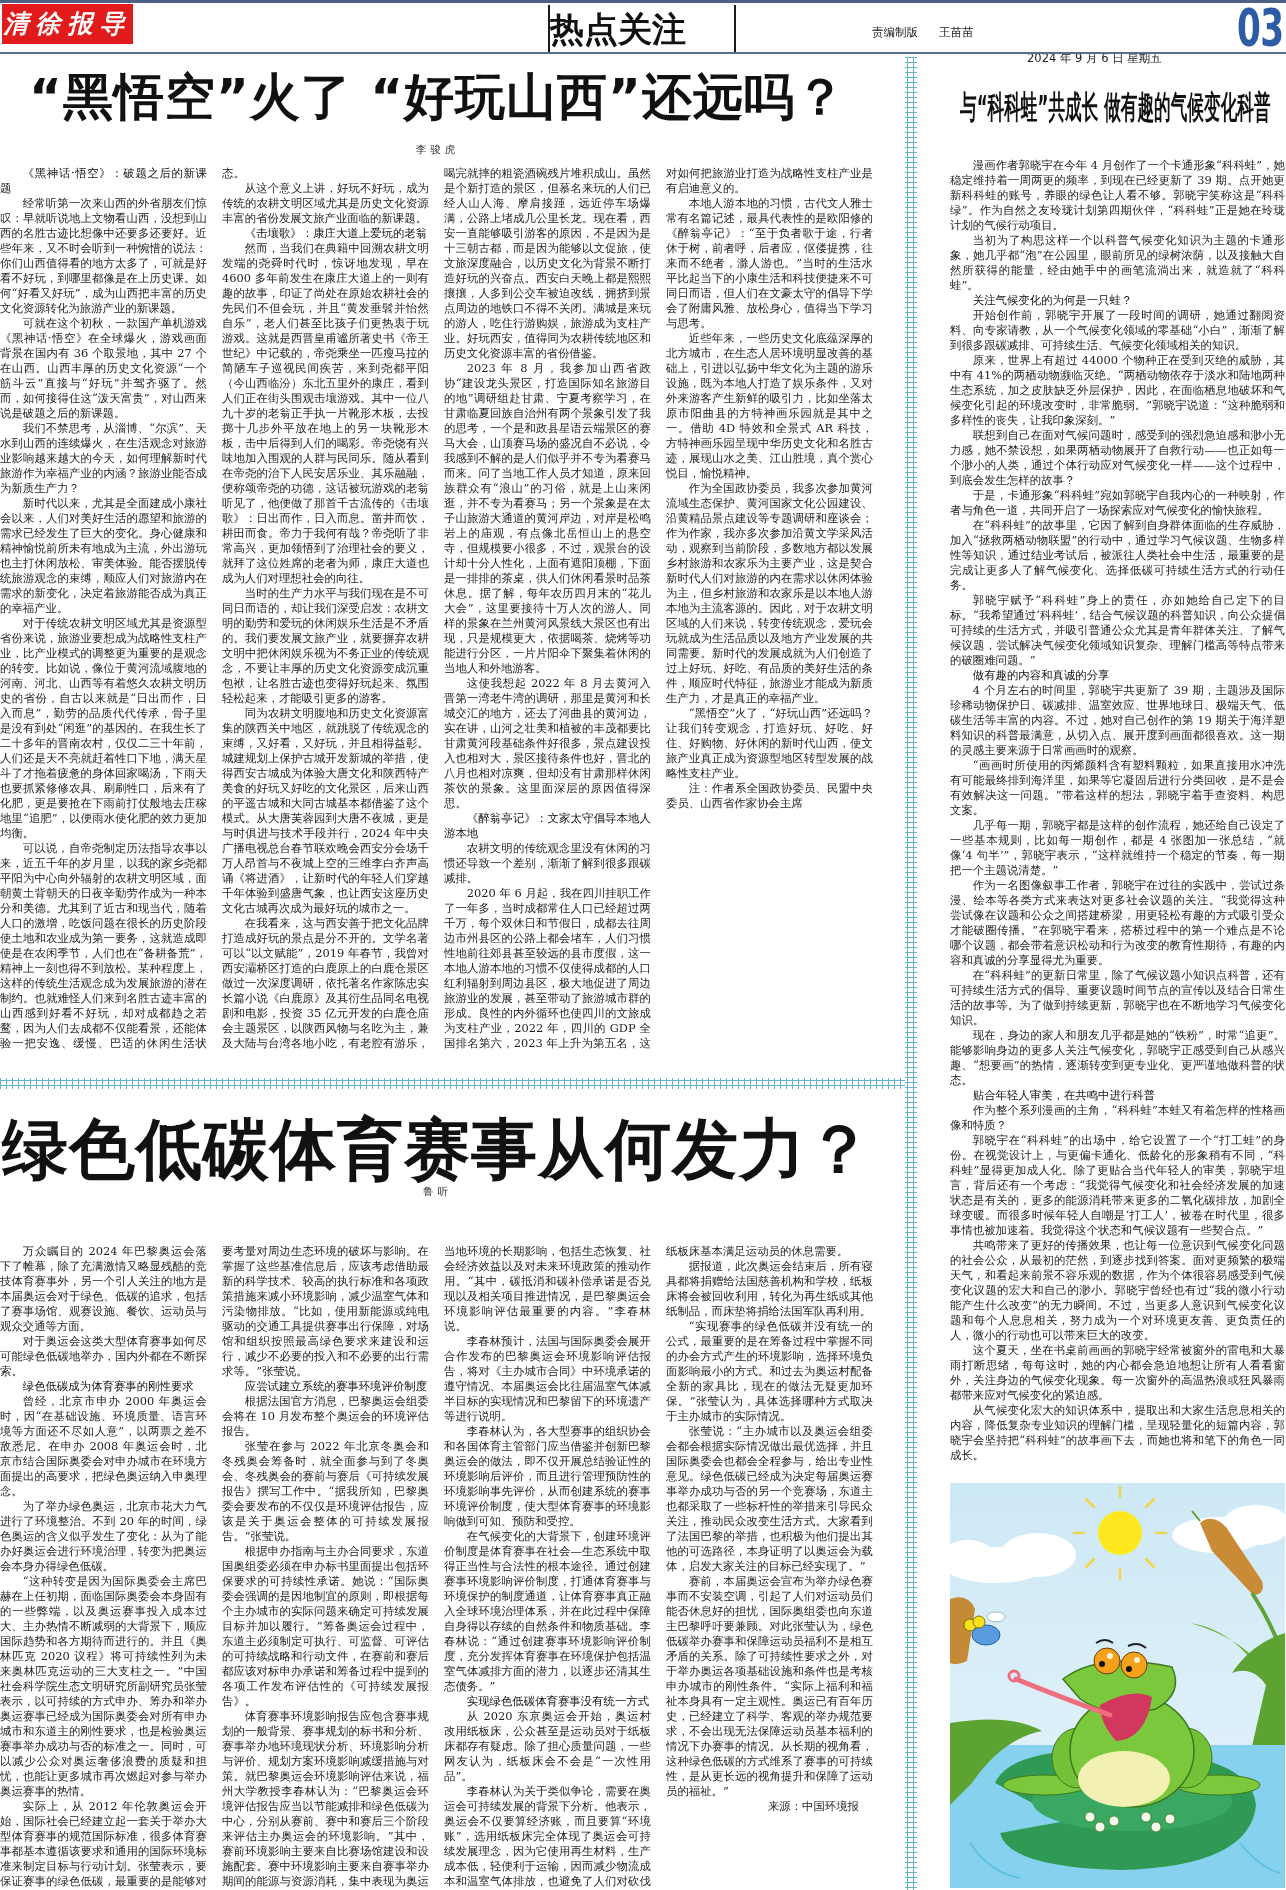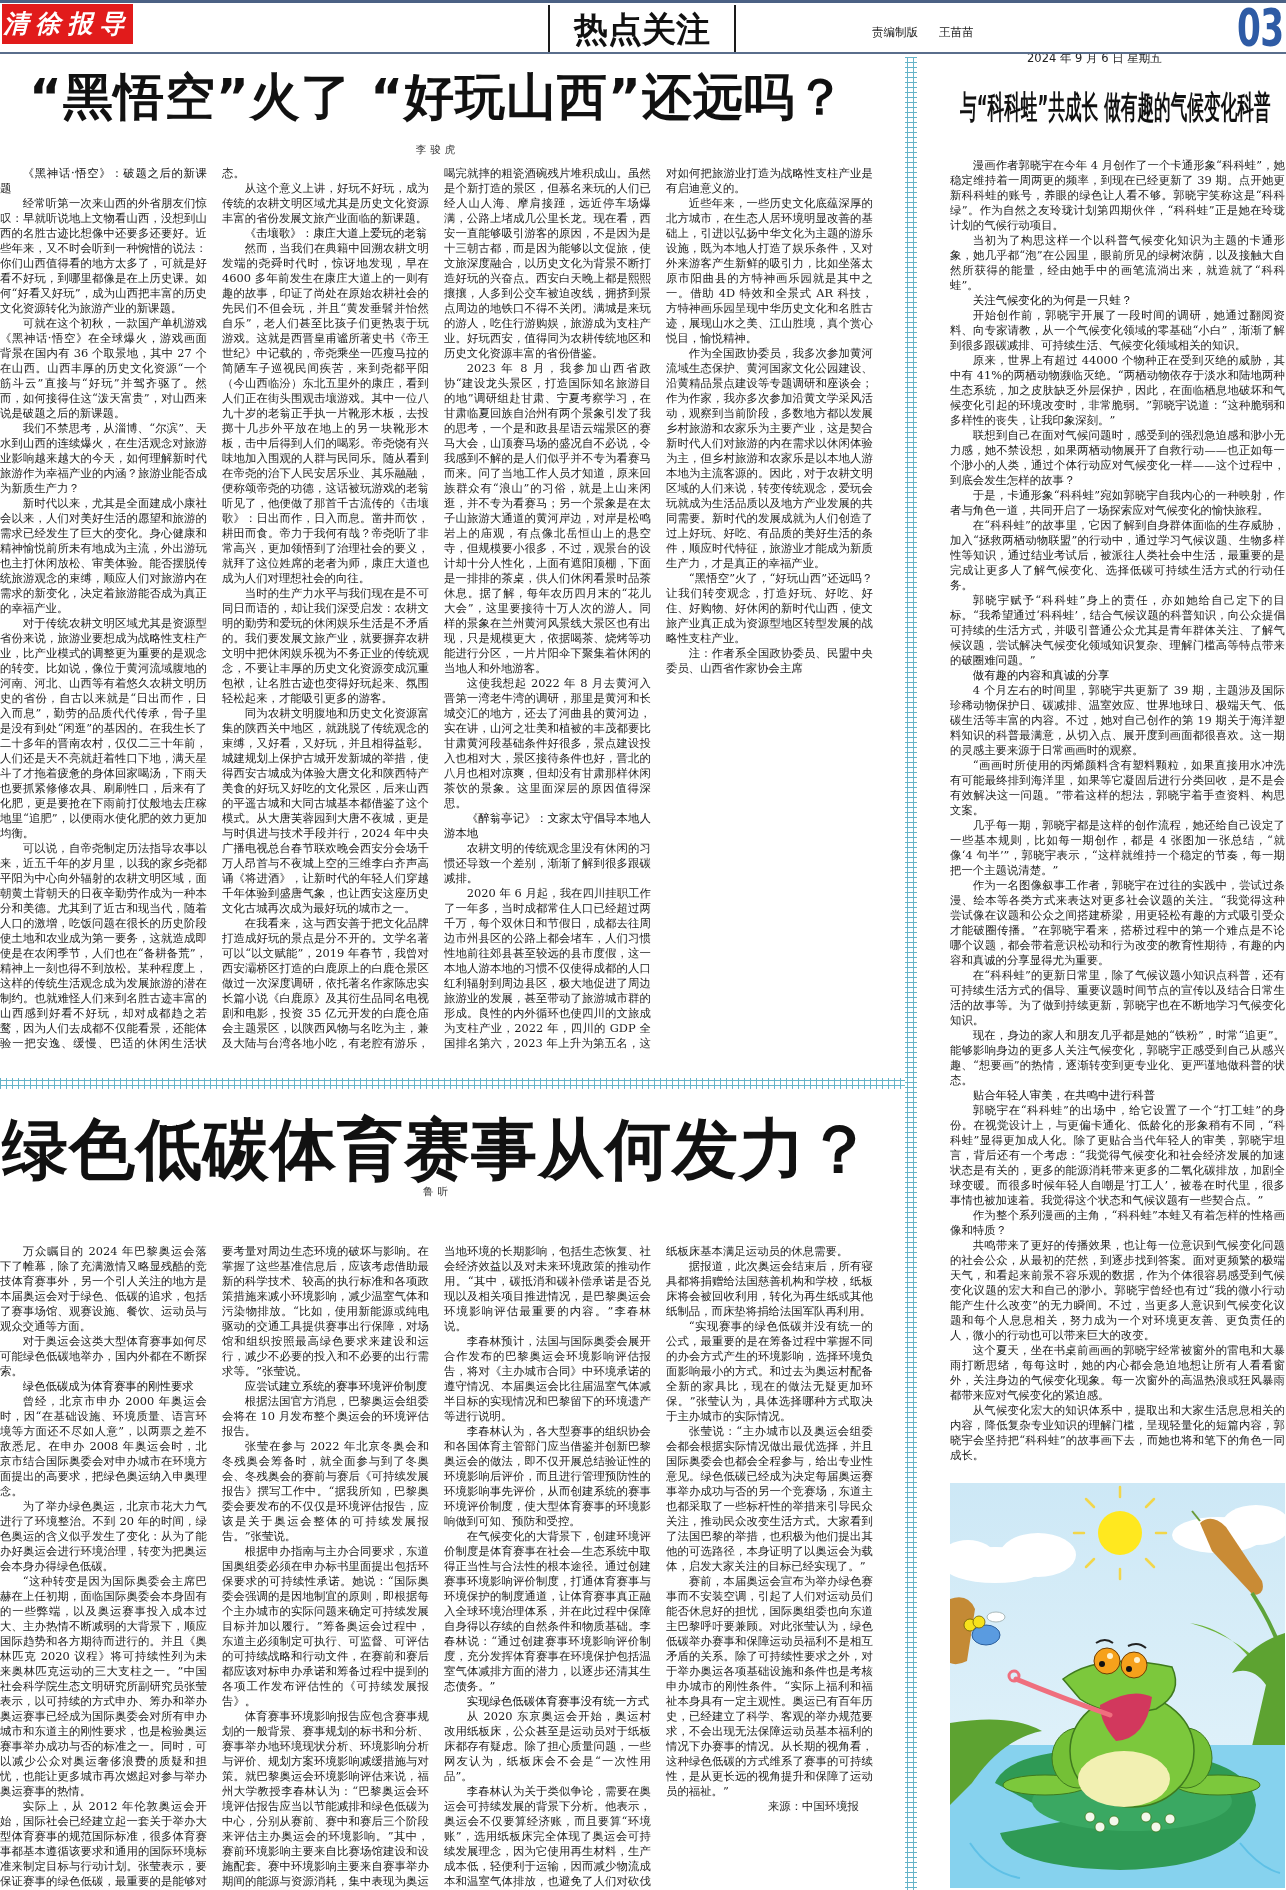--- a/index.html
+++ b/index.html
@@ -5,21 +5,21 @@
   html, body { margin:0; padding:0; background:#ffffff; }
   #page { position:relative; width:1286px; height:1890px; overflow:hidden; background:#ffffff;
           font-family:"DejaVu Serif", serif; color:#1d1d1d; }
 
   
   .topline { position:absolute; left:0; top:0; width:1286px; height:3px; background:#4b6184; }
   .logo { position:absolute; left:2px; top:4px; width:131px; height:40px; background:#e11b1b; color:#ffffff;
           font-family:"DejaVu Serif", serif; font-style:italic; font-weight:bold; font-size:25px;
           line-height:40px; letter-spacing:7px; text-align:center; white-space:nowrap; }
   .sep { position:absolute; top:5px; width:2px; height:48px; background:#1a1a1a; }
-  .section-title { position:absolute; left:550px; top:9px; width:184px; text-align:center;
+  .section-title { position:absolute; left:550px; top:9px; width:184px; 
           font-family:"DejaVu Sans", sans-serif; font-weight:bold; font-size:34px; line-height:40px; color:#111; }
   .meta { position:absolute; top:25px; font-family:"DejaVu Sans", sans-serif; font-size:11.5px; line-height:14px;
           color:#222; white-space:nowrap; }
   .page-no { position:absolute; right:3px; top:0px; font-family:"DejaVu Sans", sans-serif; font-weight:bold;
           font-size:52px; line-height:56px; color:#2e5ba5; transform:scaleX(0.66); transform-origin:right top;
           letter-spacing:-1px; }
   .headerline { position:absolute; left:0; top:52px; width:1286px; height:2px; background:#5a6e8c; }
 
   
   .vband { position:absolute; left:905px; top:57px; width:12px; height:1833px; opacity:.85;
@@ -88,20 +88,21 @@
     <p class="sub">《击壤歌》：康庄大道上爱玩的老翁</p>
     <p>然而，当我们在典籍中回溯农耕文明发端的尧舜时代时，惊讶地发现，早在 4600 多年前发生在康庄大道上的一则有趣的故事，印证了尚处在原始农耕社会的先民们不但会玩，并且“黄发垂髫并怡然自乐”，老人们甚至比孩子们更热衷于玩游戏。这就是西晋皇甫谧所著史书《帝王世纪》中记载的，帝尧乘坐一匹瘦马拉的简陋车子巡视民间疾苦，来到尧都平阳（今山西临汾）东北五里外的康庄，看到人们正在街头围观击壤游戏。其中一位八九十岁的老翁正手执一片靴形木板，去投掷十几步外平放在地上的另一块靴形木板，击中后得到人们的喝彩。帝尧饶有兴味地加入围观的人群与民同乐。随从看到在帝尧的治下人民安居乐业、其乐融融，便称颂帝尧的功德，这话被玩游戏的老翁听见了，他便做了那首千古流传的《击壤歌》：日出而作，日入而息。凿井而饮，耕田而食。帝力于我何有哉？帝尧听了非常高兴，更加领悟到了治理社会的要义，就拜了这位姓席的老者为师，康庄大道也成为人们对理想社会的向往。</p>
     <p>当时的生产力水平与我们现在是不可同日而语的，却让我们深受启发：农耕文明的勤劳和爱玩的休闲娱乐生活是不矛盾的。我们要发展文旅产业，就要摒弃农耕文明中把休闲娱乐视为不务正业的传统观念，不要让丰厚的历史文化资源变成沉重包袱，让名胜古迹也变得好玩起来、氛围轻松起来，才能吸引更多的游客。</p>
     <p>同为农耕文明腹地和历史文化资源富集的陕西关中地区，就跳脱了传统观念的束缚，又好看，又好玩，并且相得益彰。城建规划上保护古城开发新城的举措，使得西安古城成为体验大唐文化和陕西特产美食的好玩又好吃的文化景区，后来山西的平遥古城和大同古城基本都借鉴了这个模式。从大唐芙蓉园到大唐不夜城，更是与时俱进与技术手段并行，2024 年中央广播电视总台春节联欢晚会西安分会场千万人昂首与不夜城上空的三维李白齐声高诵《将进酒》，让新时代的年轻人们穿越千年体验到盛唐气象，也让西安这座历史文化古城再次成为最好玩的城市之一。</p>
     <p>在我看来，这与西安善于把文化品牌打造成好玩的景点是分不开的。文学名著可以“以文赋能”，2019 年春节，我曾对西安灞桥区打造的白鹿原上的白鹿仓景区做过一次深度调研，依托著名作家陈忠实长篇小说《白鹿原》及其衍生品同名电视剧和电影，投资 35 亿元开发的白鹿仓庙会主题景区，以陕西风物与名吃为主，兼及大陆与台湾各地小吃，有老腔有游乐，喝完就摔的粗瓷酒碗残片堆积成山。虽然是个新打造的景区，但慕名来玩的人们已经人山人海、摩肩接踵，远近停车场爆满，公路上堵成几公里长龙。现在看，西安一直能够吸引游客的原因，不是因为是十三朝古都，而是因为能够以文促旅，使文旅深度融合，以历史文化为背景不断打造好玩的兴奋点。西安白天晚上都是熙熙攘攘，人多到公交车被迫改线，拥挤到景点周边的地铁口不得不关闭。满城是来玩的游人，吃住行游购娱，旅游成为支柱产业。好玩西安，值得同为农耕传统地区和历史文化资源丰富的省份借鉴。</p>
     <p>2023 年 8 月，我参加山西省政协“建设龙头景区，打造国际知名旅游目的地”调研组赴甘肃、宁夏考察学习，在甘肃临夏回族自治州有两个景象引发了我的思考，一个是和政县星语云端景区的赛马大会，山顶赛马场的盛况自不必说，令我感到不解的是人们似乎并不专为看赛马而来。问了当地工作人员才知道，原来回族群众有“浪山”的习俗，就是上山来闲逛，并不专为看赛马；另一个景象是在太子山旅游大通道的黄河岸边，对岸是松鸣岩上的庙观，有点像北岳恒山上的悬空寺，但规模要小很多，不过，观景台的设计却十分人性化，上面有遮阳顶棚，下面是一排排的茶桌，供人们休闲看景时品茶休息。据了解，每年农历四月末的“花儿大会”，这里要接待十万人次的游人。同样的景象在兰州黄河风景线大景区也有出现，只是规模更大，依据喝茶、烧烤等功能进行分区，一片片阳伞下聚集着休闲的当地人和外地游客。</p>
     <p>这使我想起 2022 年 8 月去黄河入晋第一湾老牛湾的调研，那里是黄河和长城交汇的地方，还去了河曲县的黄河边，实在讲，山河之壮美和植被的丰茂都要比甘肃黄河段基础条件好很多，景点建设投入也相对大，景区接待条件也好，晋北的八月也相对凉爽，但却没有甘肃那样休闲茶饮的景象。这里面深层的原因值得深思。</p>
     <p class="sub">《醉翁亭记》：文家太守倡导本地人游本地</p>
     <p>农耕文明的传统观念里没有休闲的习惯还导致一个差别，渐渐了解到很多跟碳减排。</p>
     <p>2020 年 6 月起，我在四川挂职工作了一年多，当时成都常住人口已经超过两千万，每个双休日和节假日，成都去往周边市州县区的公路上都会堵车，人们习惯性地前往郊县甚至较远的县市度假，这一本地人游本地的习惯不仅使得成都的人口红利辐射到周边县区，极大地促进了周边旅游业的发展，甚至带动了旅游城市群的形成。良性的内外循环也使四川的文旅成为支柱产业，2022 年，四川的 GDP 全国排名第六，2023 年上升为第五名，这对如何把旅游业打造为战略性支柱产业是有启迪意义的。</p>
+    <p>本地人游本地的习惯，古代文人雅士常有名篇记述，最具代表性的是欧阳修的《醉翁亭记》：“至于负者歌于途，行者休于树，前者呼，后者应，伛偻提携，往来而不绝者，滁人游也。”当时的生活水平比起当下的小康生活和科技便捷来不可同日而语，但人们在文豪太守的倡导下学会了附庸风雅、放松身心，值得当下学习与思考。</p>
     <p>近些年来，一些历史文化底蕴深厚的北方城市，在生态人居环境明显改善的基础上，引进以弘扬中华文化为主题的游乐设施，既为本地人打造了娱乐条件，又对外来游客产生新鲜的吸引力，比如坐落太原市阳曲县的方特神画乐园就是其中之一。借助 4D 特效和全景式 AR 科技，方特神画乐园呈现中华历史文化和名胜古迹，展现山水之美、江山胜境，真个赏心悦目，愉悦精神。</p>
     <p>作为全国政协委员，我多次参加黄河流域生态保护、黄河国家文化公园建设、沿黄精品景点建设等专题调研和座谈会；作为作家，我亦多次参加沿黄文学采风活动，观察到当前阶段，多数地方都以发展乡村旅游和农家乐为主要产业，这是契合新时代人们对旅游的内在需求以休闲体验为主，但乡村旅游和农家乐是以本地人游本地为主流客源的。因此，对于农耕文明区域的人们来说，转变传统观念，爱玩会玩就成为生活品质以及地方产业发展的共同需要。新时代的发展成就为人们创造了过上好玩、好吃、有品质的美好生活的条件，顺应时代特征，旅游业才能成为新质生产力，才是真正的幸福产业。</p>
     <p>“黑悟空”火了，“好玩山西”还远吗？让我们转变观念，打造好玩、好吃、好住、好购物、好休闲的新时代山西，使文旅产业真正成为资源型地区转型发展的战略性支柱产业。</p>
     <p>注：作者系全国政协委员、民盟中央委员、山西省作家协会主席</p>
   </div>
 
   <div class="side-headline">与“科科蛙”共成长 做有趣的气候变化科普</div>
   <div class="side-body">
     <p>漫画作者郭晓宇在今年 4 月创作了一个卡通形象“科科蛙”，她稳定维持着一周两更的频率，到现在已经更新了 39 期。点开她更新科科蛙的账号，养眼的绿色让人看不够。郭晓宇笑称这是“科科绿”。作为自然之友玲珑计划第四期伙伴，“科科蛙”正是她在玲珑计划的气候行动项目。</p>
     <p>当初为了构思这样一个以科普气候变化知识为主题的卡通形象，她几乎都“泡”在公园里，眼前所见的绿树浓荫，以及接触大自然所获得的能量，经由她手中的画笔流淌出来，就造就了“科科蛙”。</p>
@@ -113,22 +114,22 @@
     <p>在“科科蛙”的故事里，它因了解到自身群体面临的生存威胁，加入“拯救两栖动物联盟”的行动中，通过学习气候议题、生物多样性等知识，通过结业考试后，被派往人类社会中生活，最重要的是完成让更多人了解气候变化、选择低碳可持续生活方式的行动任务。</p>
     <p>郭晓宇赋予“科科蛙”身上的责任，亦如她给自己定下的目标。“我希望通过‘科科蛙’，结合气候议题的科普知识，向公众提倡可持续的生活方式，并吸引普通公众尤其是青年群体关注、了解气候议题，尝试解决气候变化领域知识复杂、理解门槛高等特点带来的破圈难问题。”</p>
     <p class="sub">做有趣的内容和真诚的分享</p>
     <p>4 个月左右的时间里，郭晓宇共更新了 39 期，主题涉及国际珍稀动物保护日、碳减排、温室效应、世界地球日、极端天气、低碳生活等丰富的内容。不过，她对自己创作的第 19 期关于海洋塑料知识的科普最满意，从切入点、展开度到画面都很喜欢。这一期的灵感主要来源于日常画画时的观察。</p>
     <p>“画画时所使用的丙烯颜料含有塑料颗粒，如果直接用水冲洗有可能最终排到海洋里，如果等它凝固后进行分类回收，是不是会有效解决这一问题。”带着这样的想法，郭晓宇着手查资料、构思文案。</p>
     <p>几乎每一期，郭晓宇都是这样的创作流程，她还给自己设定了一些基本规则，比如每一期创作，都是 4 张图加一张总结，“就像‘4 句半’”，郭晓宇表示，“这样就维持一个稳定的节奏，每一期把一个主题说清楚。”</p>
     <p>作为一名图像叙事工作者，郭晓宇在过往的实践中，尝试过条漫、绘本等各类方式来表达对更多社会议题的关注。“我觉得这种尝试像在议题和公众之间搭建桥梁，用更轻松有趣的方式吸引受众才能破圈传播。”在郭晓宇看来，搭桥过程中的第一个难点是不论哪个议题，都会带着意识松动和行为改变的教育性期待，有趣的内容和真诚的分享显得尤为重要。</p>
     <p>在“科科蛙”的更新日常里，除了气候议题小知识点科普，还有可持续生活方式的倡导、重要议题时间节点的宣传以及结合日常生活的故事等。为了做到持续更新，郭晓宇也在不断地学习气候变化知识。</p>
     <p>现在，身边的家人和朋友几乎都是她的“铁粉”，时常“追更”。能够影响身边的更多人关注气候变化，郭晓宇正感受到自己从感兴趣、“想要画”的热情，逐渐转变到更专业化、更严谨地做科普的状态。</p>
     <p class="sub">贴合年轻人审美，在共鸣中进行科普</p>
+    <p>作为整个系列漫画的主角，“科科蛙”本蛙又有着怎样的性格画像和特质？</p>
     <p>郭晓宇在“科科蛙”的出场中，给它设置了一个“打工蛙”的身份。在视觉设计上，与更偏卡通化、低龄化的形象稍有不同，“科科蛙”显得更加成人化。除了更贴合当代年轻人的审美，郭晓宇坦言，背后还有一个考虑：“我觉得气候变化和社会经济发展的加速状态是有关的，更多的能源消耗带来更多的二氧化碳排放，加剧全球变暖。而很多时候年轻人自嘲是‘打工人’，被卷在时代里，很多事情也被加速着。我觉得这个状态和气候议题有一些契合点。”</p>
-    <p>作为整个系列漫画的主角，“科科蛙”本蛙又有着怎样的性格画像和特质？</p>
     <p>共鸣带来了更好的传播效果，也让每一位意识到气候变化问题的社会公众，从最初的茫然，到逐步找到答案。面对更频繁的极端天气，和看起来前景不容乐观的数据，作为个体很容易感受到气候变化议题的宏大和自己的渺小。郭晓宇曾经也有过“我的微小行动能产生什么改变”的无力瞬间。不过，当更多人意识到气候变化议题和每个人息息相关，努力成为一个对环境更友善、更负责任的人，微小的行动也可以带来巨大的改变。</p>
     <p>这个夏天，坐在书桌前画画的郭晓宇经常被窗外的雷电和大暴雨打断思绪，每每这时，她的内心都会急迫地想让所有人看看窗外，关注身边的气候变化现象。每一次窗外的高温热浪或狂风暴雨都带来应对气候变化的紧迫感。</p>
     <p>从气候变化宏大的知识体系中，提取出和大家生活息息相关的内容，降低复杂专业知识的理解门槛，呈现轻量化的短篇内容，郭晓宇会坚持把“科科蛙”的故事画下去，而她也将和笔下的角色一同成长。</p>
   </div>
 
   <div class="illustration" aria-label="frog-on-lily-pad-illustration">
     <svg width="335" height="405" viewBox="0 0 335 405" xmlns="http://www.w3.org/2000/svg">
       <defs>
         <linearGradient id="sky" x1="0" y1="0" x2="0" y2="1">
           <stop offset="0" stop-color="#cde8f6"></stop>

